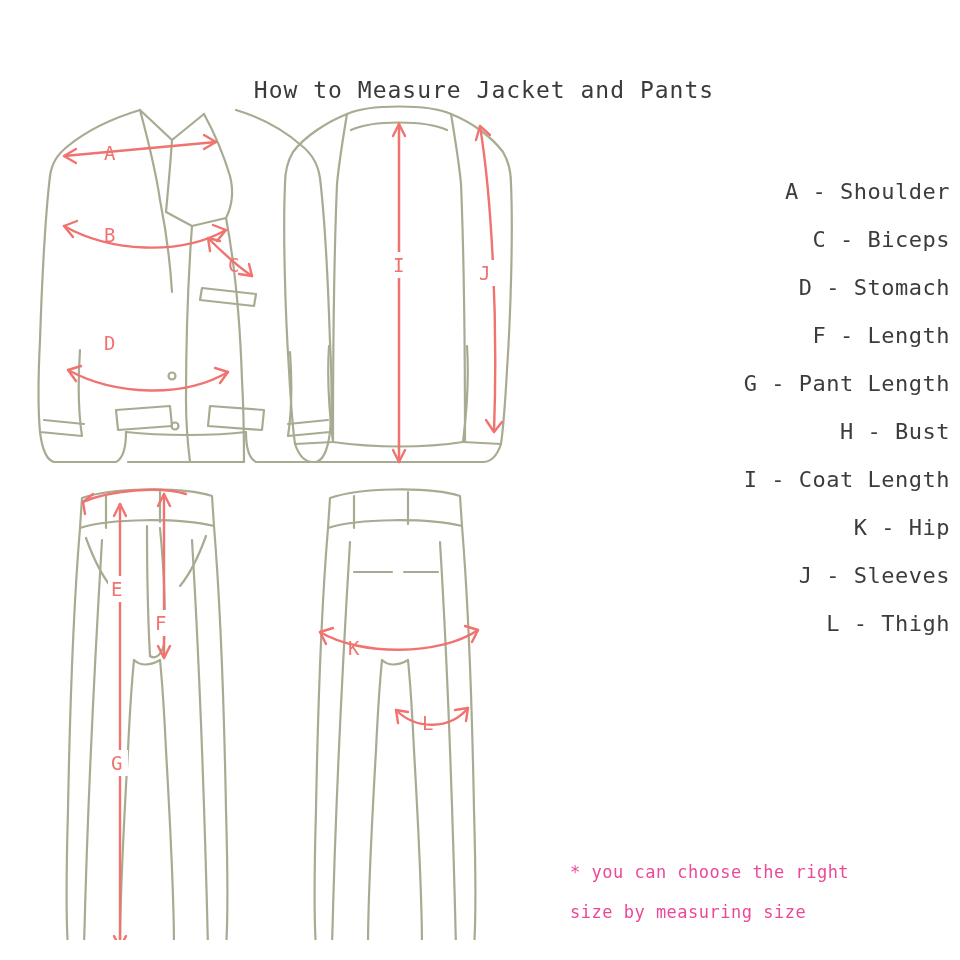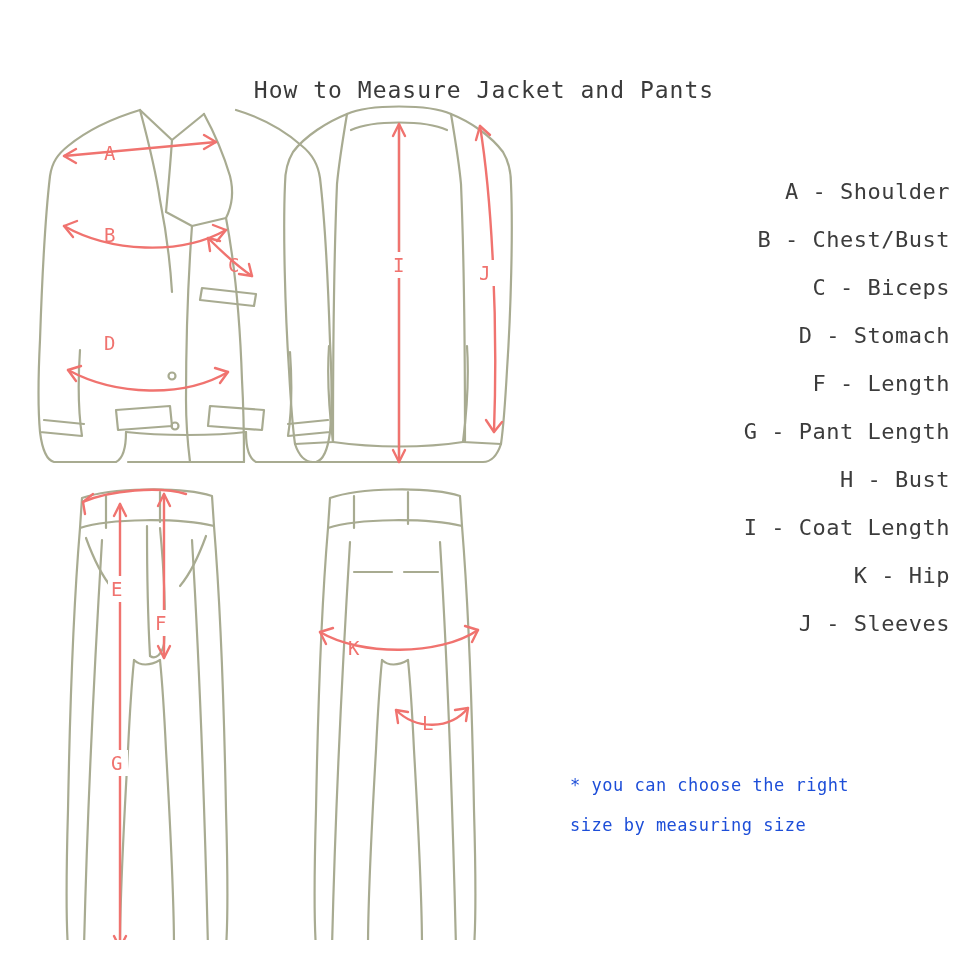--- a/index.html
+++ b/index.html
@@ -48,23 +48,23 @@
     color: #3c3c3c;
     line-height: 48px;
     white-space: pre;
     letter-spacing: 0.5px;
     text-align: right;
   }
 
   .note {
     position: absolute;
     left: 570px;
-    top: 765px;
+    top: 852px;
     width: 390px;
-    color: #1d4ed8;
+    color: #ec4899;
     font-size: 17px;
     line-height: 40px;
     letter-spacing: 0.5px;
   }
   .note-line { white-space: pre; }
 </style>
 </head>
 <body>
 
 <div class="title">How to Measure Jacket and Pants</div>
@@ -257,27 +257,27 @@
         <text x="328" y="575">K</text>
         <text x="402" y="650">L</text>
       </g>
 
     </g>
   </svg>
 </div>
 
 <div class="legend">
   <div class="legend-row">A - Shoulder</div>
-  <div class="legend-row">B - Chest/Bust</div>
   <div class="legend-row">C - Biceps</div>
   <div class="legend-row">D - Stomach</div>
   <div class="legend-row">F - Length</div>
   <div class="legend-row">G - Pant Length</div>
   <div class="legend-row">H - Bust</div>
   <div class="legend-row">I - Coat Length</div>
   <div class="legend-row">K - Hip</div>
   <div class="legend-row">J - Sleeves</div>
+  <div class="legend-row">L - Thigh</div>
 </div>
 
 <div class="note">
   <div class="note-line">* you can choose the right</div>
   <div class="note-line">size by measuring size</div>
 </div>
 
 </body></html>

